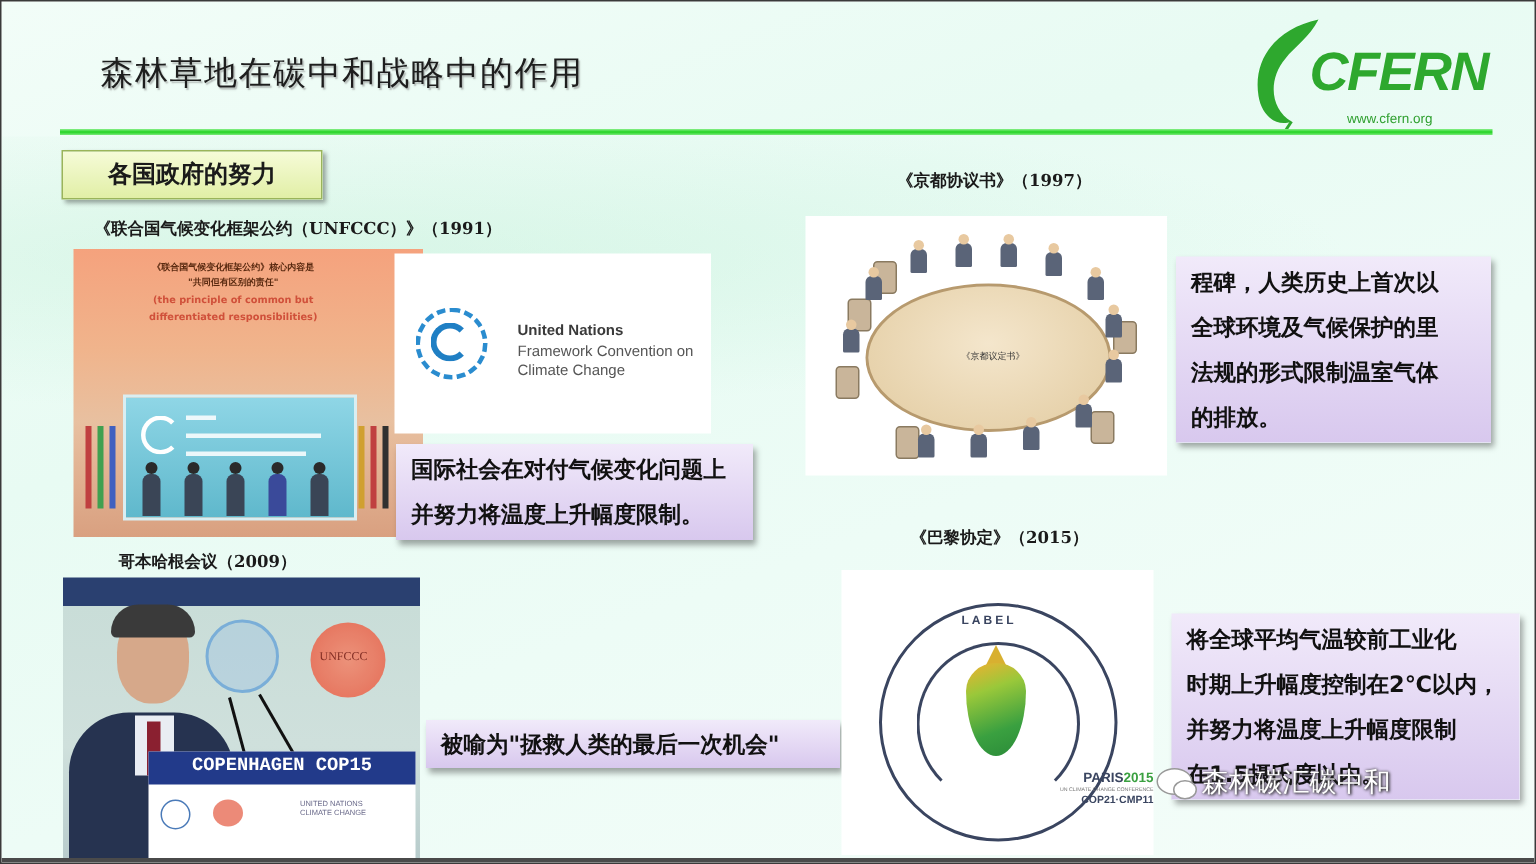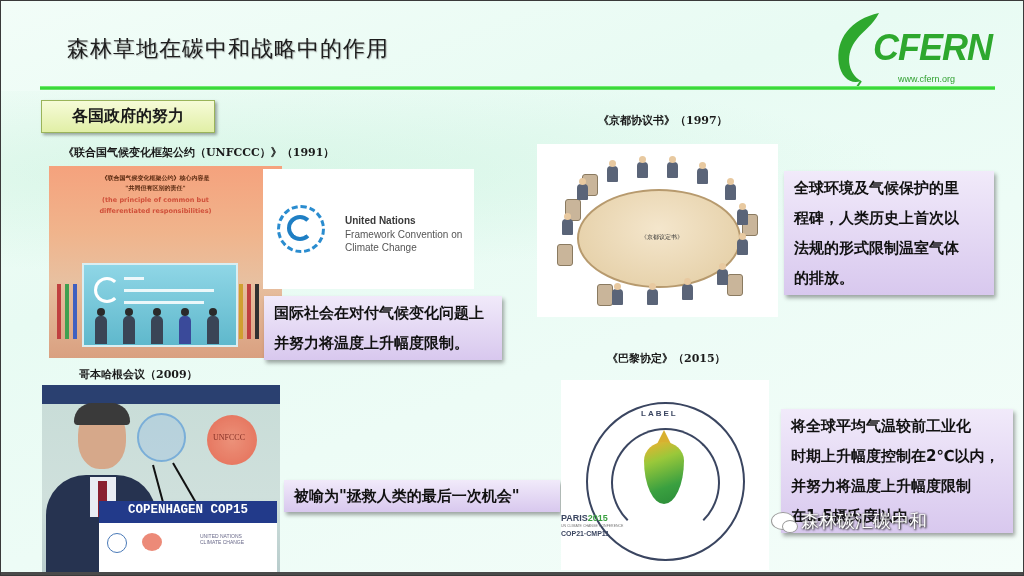--- a/index.html
+++ b/index.html
@@ -142,21 +142,21 @@
   .paris-img { left: 560px; top: 379px; width: 208px; height: 190px; background: #fff; }
   .ring-outer { position: absolute; left: 25px; top: 22px; width: 155px; height: 155px; border-radius: 50%; border: 2px solid #3a4560; }
   .ring-inner { position: absolute; left: 50px; top: 48px; width: 105px; height: 105px; border-radius: 50%; border: 2px solid #3a4560; border-bottom-color: transparent; }
   .paris-label { position: absolute; left: 80px; top: 29px; font-size: 8px; letter-spacing: 2px; color: #3a4560; font-weight: bold; font-family: "Liberation Sans", sans-serif; }
   .leaf {
     position: absolute; left: 83px; top: 62px; width: 40px; height: 62px;
     background: linear-gradient(160deg, #f0b030 0%, #9ac83a 30%, #3aa040 70%, #2a8a38 100%);
     border-radius: 50% 50% 50% 50% / 30% 30% 70% 70%;
   }
   .leaf-tip { position: absolute; left: 93px; top: 50px; width: 0; height: 0; border-left: 10px solid transparent; border-right: 10px solid transparent; border-bottom: 20px solid #d8b030; }
-  .paris-brand { position: absolute; left: 0; width: 174px; text-align: left; font-family: "Liberation Sans", sans-serif; }
+  .paris-brand { position: absolute; left: 0; width: 208px; text-align: right; font-family: "Liberation Sans", sans-serif; }
   .paris-brand.name { top: 133px; font-size: 9px; font-weight: bold; color: #3a4560; }
   .paris-brand.name .g { color: #3aa040; }
   .paris-brand.tiny { top: 144px; font-size: 3.5px; color: #777; }
   .paris-brand.cop { top: 150px; font-size: 7px; color: #3a4560; font-weight: bold; }
 
   .watermark {
     position: absolute; left: 770px; top: 508px; font-size: 18px; color: #ffffff;
     text-shadow: 0 0 2px #444, 1px 1px 2px #222; white-space: nowrap;
     display: flex; align-items: center; gap: 6px;
   }
@@ -250,22 +250,22 @@
     <div class="delegate" style="left:200px;top:65px;"></div>
     <div class="delegate" style="left:200px;top:95px;"></div>
     <div class="delegate" style="left:180px;top:125px;"></div>
     <div class="delegate" style="left:145px;top:140px;"></div>
     <div class="delegate" style="left:110px;top:145px;"></div>
     <div class="delegate" style="left:75px;top:145px;"></div>
     <div class="delegate" style="left:25px;top:75px;"></div>
   </div>
 
   <div class="desc" style="left:783px;top:170px;width:190px;">
+    <div>程碑，人类历史上首次以</div>
     <div>全球环境及气候保护的里</div>
-    <div>程碑，人类历史上首次以</div>
     <div>法规的形式限制温室气体</div>
     <div>的排放。</div>
   </div>
 
   <div class="caption" style="left:78px;top:366px;">哥本哈根会议（2009）</div>
 
   <div class="photo copen-img">
     <div class="un-globe"></div>
     <div class="unfccc-sun">
         <span>UNFCCC</span>

